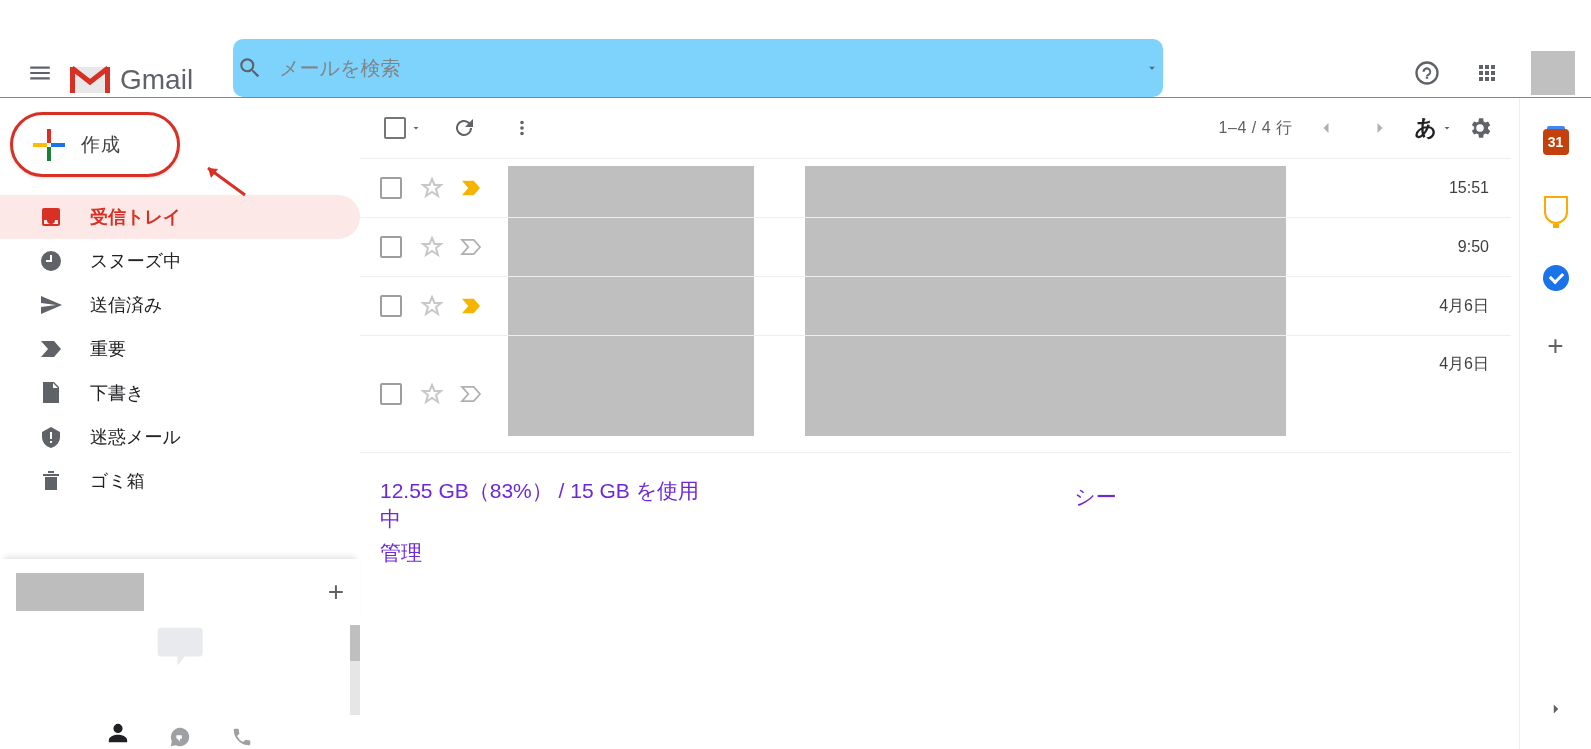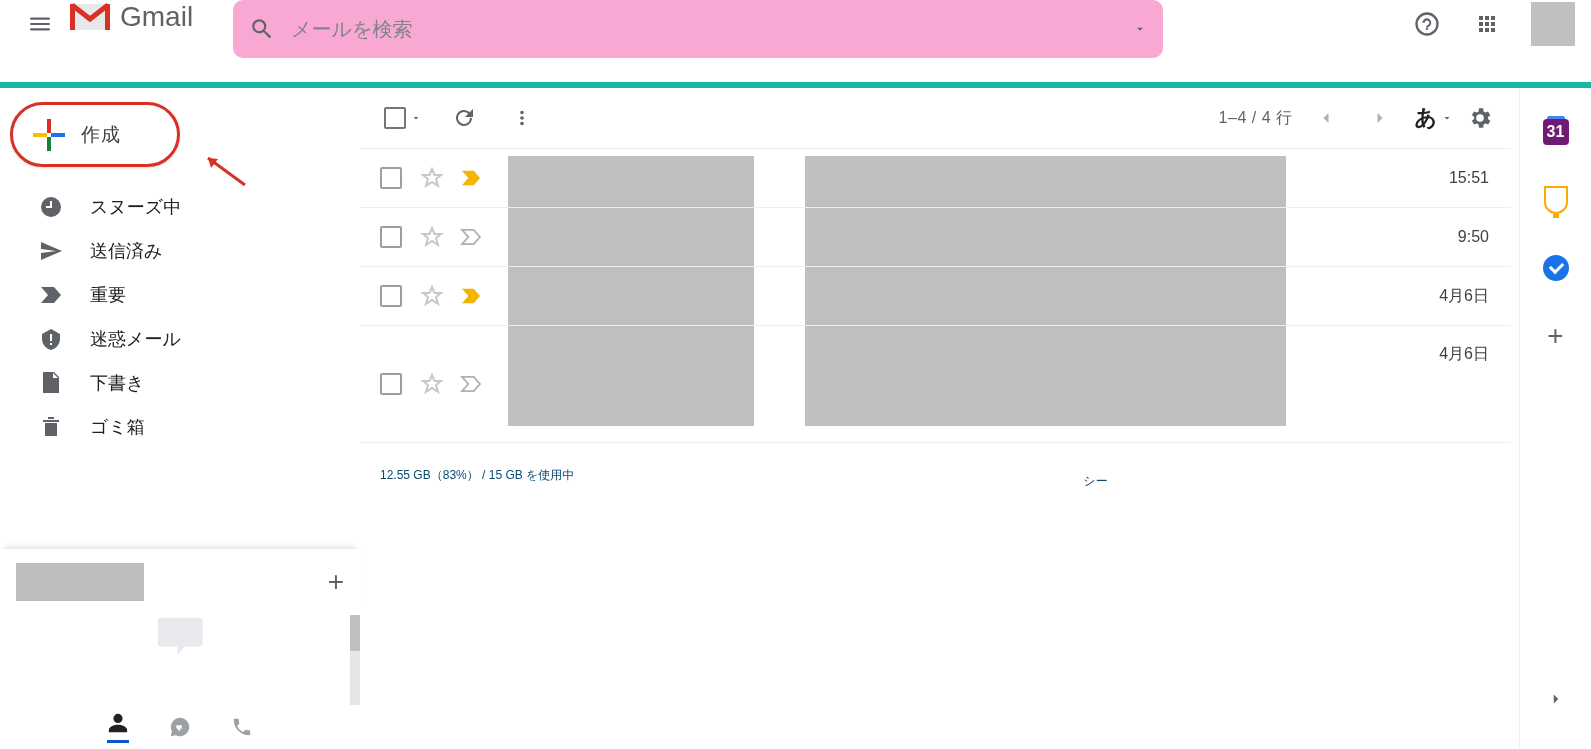--- a/index.html
+++ b/index.html
@@ -1,23 +1,23 @@
 <!DOCTYPE html>
 <html><head>
 <meta charset="utf-8">
 <style>
   * { box-sizing: border-box; margin: 0; padding: 0; }
   body { font-family: 'Helvetica Neue', Arial, sans-serif; font-size: 14px; color: #202124; background: #fff; width: 1591px; height: 749px; overflow: hidden; }
 
   
-  .header { display: flex; align-items: flex-start; height: 88px; padding: 0 16px; border-bottom: 6px solid #14b8a6; }
+  .header { display: flex; align-items: flex-end; height: 98px; padding: 0 16px; border-bottom: 1px solid #14b8a6; }
   .menu-btn { width: 48px; height: 48px; display: flex; align-items: center; justify-content: center; cursor: pointer; border-radius: 50%; }
   .logo-wrap { display: flex; align-items: center; margin-left: 4px; margin-right: 40px; }
   .logo-text { font-size: 28px; color: #5f6368; margin-left: 8px; font-weight: 400; }
-  .search-bar { flex: 0 0 930px; height: 58px; background: #f9a8d4; border-radius: 10px; display: flex; align-items: center; padding: 0 16px; }
+  .search-bar { flex: 0 0 930px; height: 58px; background: #7dd3fc; border-radius: 10px; display: flex; align-items: center; padding: 0 4px; }
   .search-icon { color: #5f6368; margin-right: 16px; }
   .search-input { flex: 1; border: none; background: transparent; font-size: 20px; color: #5f6368; outline: none; }
   .search-input::placeholder { color: #808489; }
   .search-dd { color: #5f6368; cursor: pointer; }
   .header-right { margin-left: auto; display: flex; align-items: center; gap: 12px; }
   .hbtn { width: 48px; height: 48px; display: flex; align-items: center; justify-content: center; cursor: pointer; border-radius: 50%; color: #5f6368; }
   .avatar { width: 44px; height: 44px; background: #c0c0c0; margin-left: 8px; }
 
   
   .body { display: flex; height: calc(100% - 88px); }
@@ -61,31 +61,31 @@
   .imp.on svg path { fill: #f4b400; }
   .imp.off svg path { fill: none; stroke: #b0b0b0; stroke-width: 2; }
   .mail-time { position: absolute; right: 22px; color: #404040; font-size: 16px; }
 
   
   .list-wrap { position: relative; }
   .red-block { position: absolute; background: #bfbfbf; }
   .rb1s { left: 148px; top: 8px; width: 246px; height: 270px; }
   .rb1b { left: 445px; top: 8px; width: 481px; height: 270px; }
 
-  .footer { display: flex; padding: 24px 20px 0 20px; font-size: 12px; color: #0c4a6e; }
+  .footer { display: flex; padding: 24px 20px 0 20px; font-size: 21px; color: #6d28d9; }
   .footer .col { }
   .footer .col.c1 { width: 320px; }
   .footer .col.c2 { flex: 1; text-align: center; }
   .footer .col.c3 { width: 360px; text-align: right; }
   .footer .line2 { display: block; margin-top: 6px; }
 
   
   .rail { width: 72px; border-left: 1px solid #eceff1; display: flex; flex-direction: column; align-items: center; padding-top: 30px; gap: 40px; }
   .rail-item { width: 28px; height: 28px; cursor: pointer; display: flex; align-items: center; justify-content: center; }
-  .rail-icon.cal { background: #701a75; border-radius: 4px; color: #fff; width: 26px; height: 26px; font-size: 16px; font-weight: 700; display: flex; align-items: center; justify-content: center; position: relative; }
+  .rail-icon.cal { background: #c2410c; border-radius: 4px; color: #fff; width: 26px; height: 26px; font-size: 14px; font-weight: 700; display: flex; align-items: center; justify-content: center; position: relative; }
   .rail-icon.cal::before { content: ""; position: absolute; top: -3px; left: 4px; right: 4px; height: 3px; background: #4285f4; border-radius: 2px 2px 0 0; }
   .rail-icon.keep { width: 24px; height: 28px; border: 2.5px solid #f9ab00; border-radius: 0 0 12px 12px; position: relative; }
   .rail-icon.keep::after { content: ""; position: absolute; bottom: -6px; left: 7px; width: 6px; height: 4px; background: #f9ab00; }
   .rail-icon.tasks { width: 26px; height: 26px; border-radius: 50%; background: #1a73e8; position: relative; }
   .rail-icon.tasks::after { content: ""; position: absolute; left: 7px; top: 7px; width: 10px; height: 6px; border-left: 3px solid #fff; border-bottom: 3px solid #fff; transform: rotate(-45deg); }
   .rail-plus { color: #5f6368; font-size: 28px; }
   .rail-spacer { flex: 1; }
   .rail-expand { width: 40px; height: 40px; display: flex; align-items: center; justify-content: center; margin-bottom: 30px; color: #5f6368; cursor: pointer; }
 
   svg { display: block; }
@@ -147,20 +147,28 @@
           <rect x="20" y="16" width="14" height="4" fill="#1a73e8"></rect>
         </svg>
         <span class="compose-label">作成</span>
       </div>
       <svg class="arrow" width="50" height="40" viewBox="0 0 50 40">
         <path d="M45 35 L8 8" stroke="#d93025" stroke-width="3" fill="none"></path>
         <path d="M8 8 L18 9 L11 18 Z" fill="#d93025"></path>
       </svg>
     </div>
     <ul class="nav">
+      <li class="nav-item active">
+        <span class="nav-icon">
+            <svg width="24" height="24" viewBox="0 0 24 24">
+              <path fill="currentColor" d="M19 3H5a2 2 0 0 0-2 2v14a2 2 0 0 0 2 2h14a2 2 0 0 0 2-2V5a2 2 0 0 0-2-2m0 16H5v-4h3a4 4 0 0 0 8 0h3z"></path>
+            </svg>
+          </span>
+        <span>受信トレイ</span>
+      </li>
       <li class="nav-item">
         <span class="nav-icon">
             <svg width="24" height="24" viewBox="0 0 24 24">
               <path fill="currentColor" d="M12 2a10 10 0 1 0 0 20 10 10 0 0 0 0-20m1 11H7v-2h4V6h2z"></path>
             </svg>
           </span>
         <span>スヌーズ中</span>
       </li>
       <li class="nav-item">
         <span class="nav-icon">
@@ -173,33 +181,33 @@
       <li class="nav-item">
         <span class="nav-icon">
             <svg width="24" height="20" viewBox="0 0 24 20">
               <path fill="currentColor" d="M2 2h13l7 8-7 8H2l7-8z"></path>
             </svg>
           </span>
         <span>重要</span>
       </li>
       <li class="nav-item">
         <span class="nav-icon">
-            <svg width="24" height="24" viewBox="0 0 24 24">
-              <path fill="currentColor" d="M12 2L3 7v5c0 5 3.8 9.7 9 11 5.2-1.3 9-6 9-11V7zM11 7h2v7h-2zm0 9h2v2h-2z"></path>
-            </svg>
-          </span>
-        <span>迷惑メール</span>
-      </li>
-      <li class="nav-item">
-        <span class="nav-icon">
             <svg width="22" height="24" viewBox="0 0 22 24">
               <path fill="currentColor" d="M3 1h11l5 5v16H3zM13 2v5h5"></path>
             </svg>
           </span>
         <span>下書き</span>
+      </li>
+      <li class="nav-item">
+        <span class="nav-icon">
+            <svg width="24" height="24" viewBox="0 0 24 24">
+              <path fill="currentColor" d="M12 2L3 7v5c0 5 3.8 9.7 9 11 5.2-1.3 9-6 9-11V7zM11 7h2v7h-2zm0 9h2v2h-2z"></path>
+            </svg>
+          </span>
+        <span>迷惑メール</span>
       </li>
       <li class="nav-item">
         <span class="nav-icon">
             <svg width="22" height="24" viewBox="0 0 22 24">
               <path fill="currentColor" d="M3 5h16v2H3zM5 8h12v13H5zM8 2h6v2H8z"></path>
             </svg>
           </span>
         <span>ゴミ箱</span>
       </li>
     </ul>
@@ -337,20 +345,21 @@
               <path d="M2 2h13l7 8-7 8H2l7-8z"></path>
             </svg>
           </span>
         <span class="mail-time" style="top:18px">4月6日</span>
       </div>
     </div>
 
     <div class="footer">
       <div class="col c1">
         <span>12.55 GB（83%） / 15 GB を使用中</span>
+        <span class="line2">管理</span>
       </div>
       <div class="col c2">
         <span class="line2">シー</span>
       </div>
     </div>
   </div>
 
   <div class="rail">
     <div class="rail-item">
       <div class="rail-icon cal">31</div>

